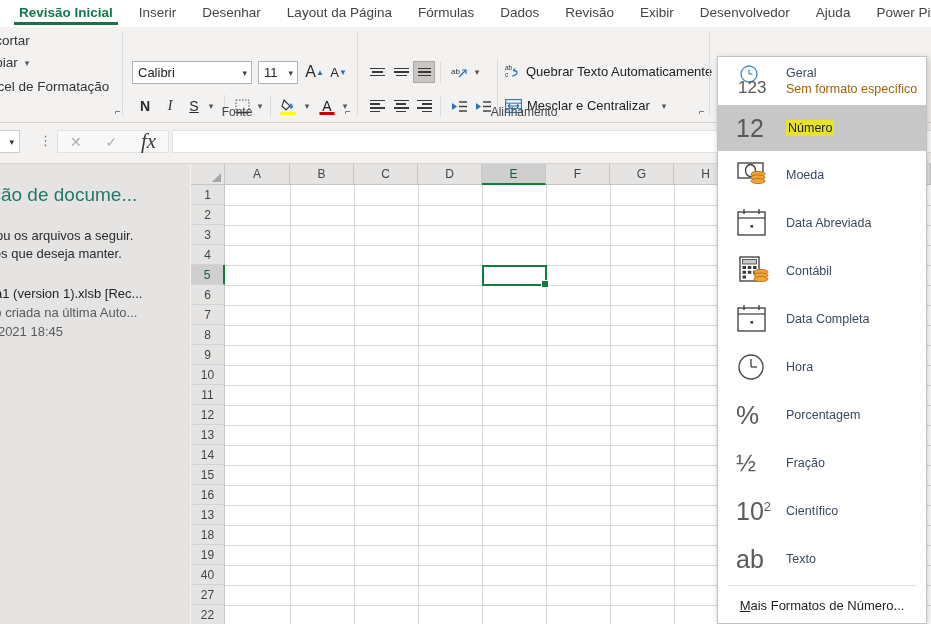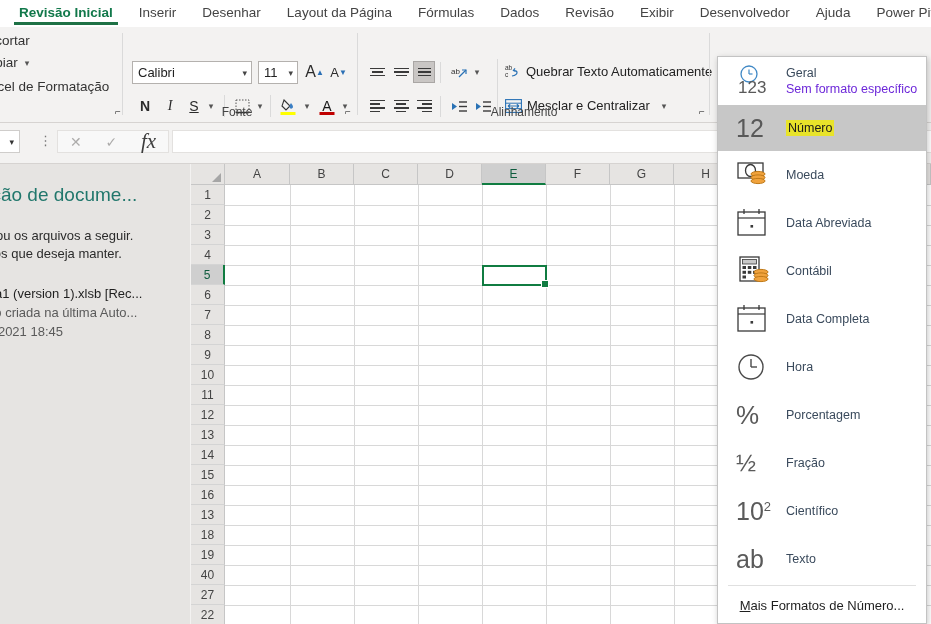--- a/index.html
+++ b/index.html
@@ -266,21 +266,21 @@
     display: flex; align-items: center; justify-content: flex-start;
     padding-left: 6px;
     color: #555;
   }
   .dd-txt { display: flex; flex-direction: column; justify-content: center; }
   .dd-label {
     font-size: 12.5px; color: #3a4a5c; font-weight: normal;
     line-height: 16px; white-space: nowrap;
   }
   .dd-label.hl { background: #e8e32a; color: #1a1a1a; padding: 0 2px; display: inline-block; }
-  .dd-desc { font-size: 12.5px; color: #6d28d9; line-height: 16px; white-space: nowrap; }
+  .dd-desc { font-size: 12.5px; color: #a16207; line-height: 16px; white-space: nowrap; }
   .dd-sep { height: 1px; background: #e0e0e0; margin: 2px 10px; }
   .dd-more {
     height: 34px; display: flex; align-items: center; justify-content: center;
     font-size: 13px; color: #1f1f1f; cursor: default;
   }
   .dd-more .acc { text-decoration: underline; }
   .big-num { font-size: 25px; color: #595959; font-family: "Liberation Sans", sans-serif; line-height: 1; }
   .gl { font-size: 24px; color: #5a5a5a; line-height: 1; }
 </style>
 </head>

